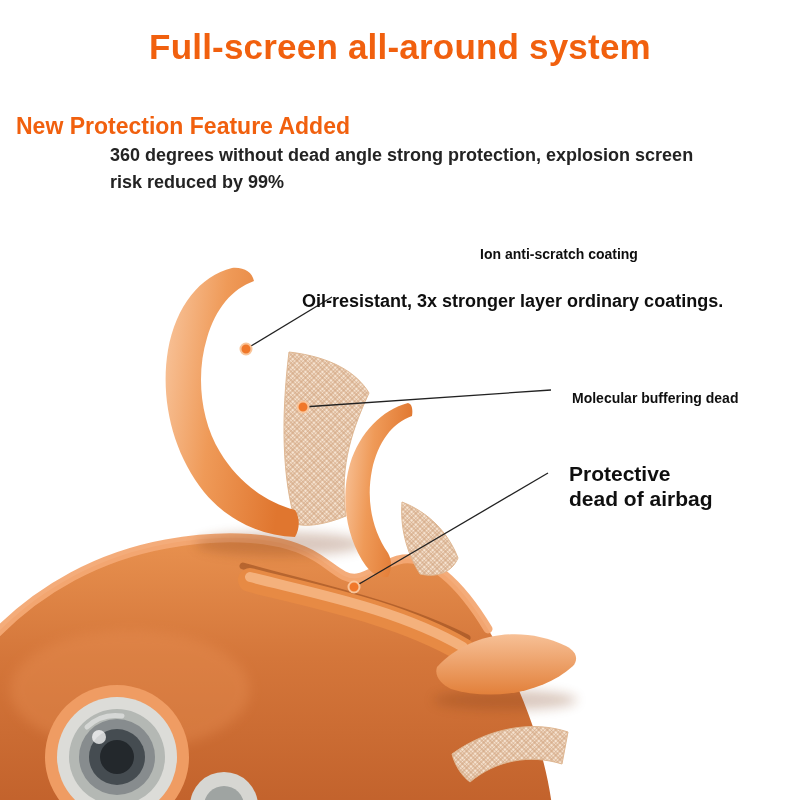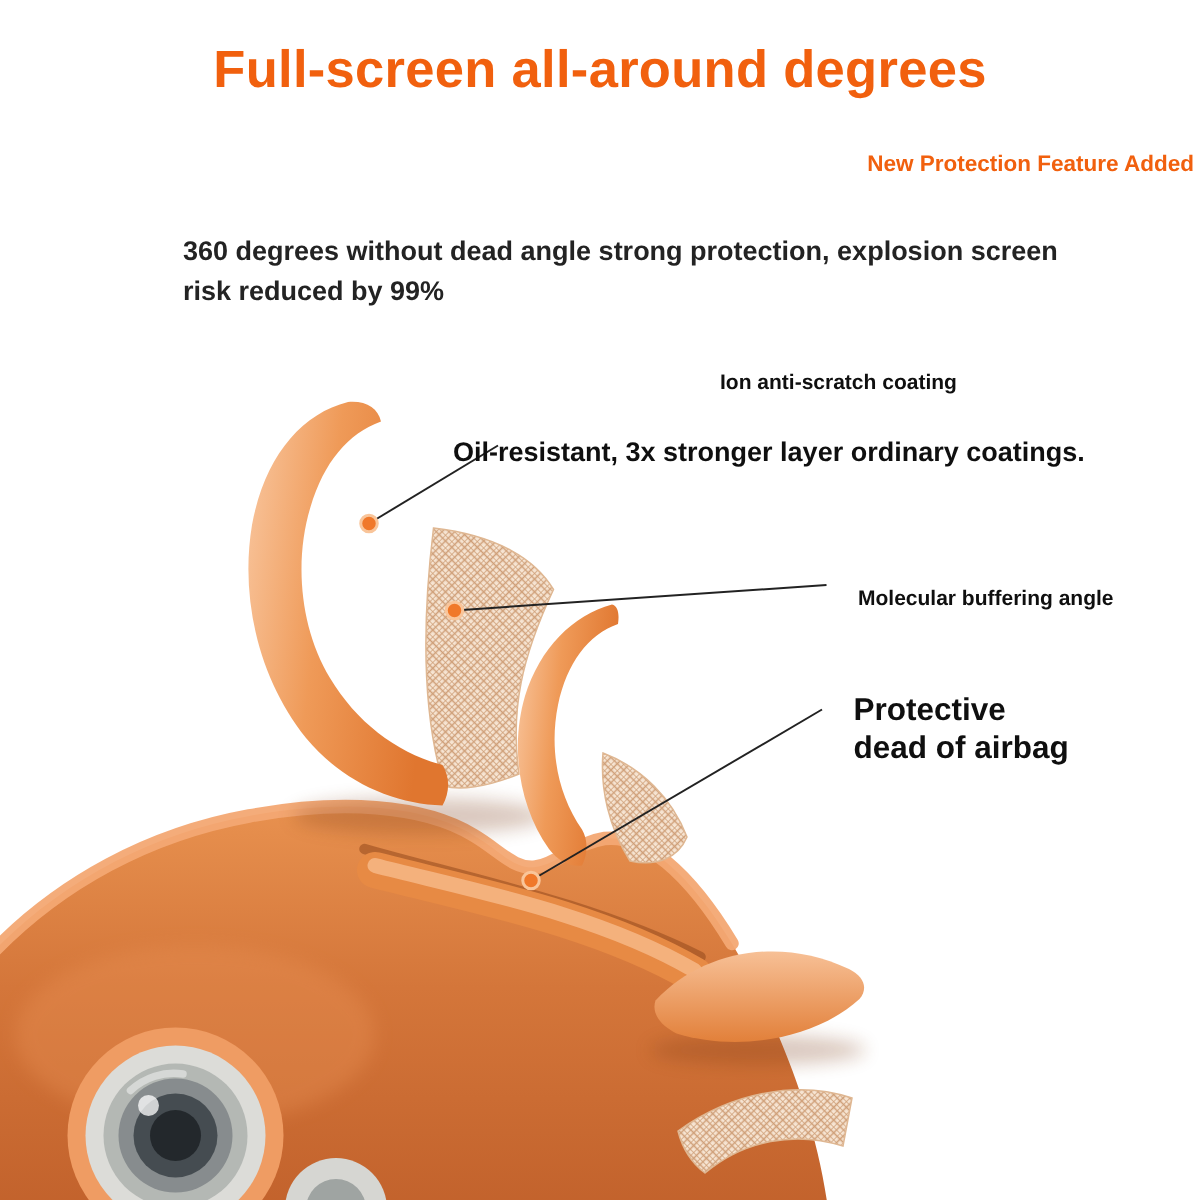--- a/index.html
+++ b/index.html
@@ -6,25 +6,25 @@
   .canvas{
     position:relative;width:800px;height:800px;overflow:hidden;background:#ffffff;
     font-family:"Liberation Sans", sans-serif;
   }
   .art{position:absolute;left:0;top:0;width:800px;height:800px;}
   .title{
     position:absolute;left:0;right:0;top:27px;margin:0;text-align:center;
     font-size:35px;font-weight:bold;color:#f1600e;letter-spacing:0.2px;
   }
   .subtitle{
-    position:absolute;left:0;right:0;top:97px;margin:4px;text-align:right;
-    font-size:15px;font-weight:bold;color:#f1600e;
+    position:absolute;left:0;right:0;top:97px;margin:16px;text-align:left;
+    font-size:23px;font-weight:bold;color:#f1600e;
   }
   .description{
-    position:absolute;left:110px;top:142px;width:615px;margin:12px;
+    position:absolute;left:110px;top:142px;width:615px;margin:0;
     font-size:18px;line-height:27px;font-weight:bold;color:#232323;
   }
   .callout{position:absolute;margin:16px;color:#0f0f0f;font-weight:bold;white-space:nowrap;}
   .callout.small{font-size:14px;}
   .callout.medium{font-size:18px;}
   .callout.large{font-size:21px;line-height:25px;white-space:pre-line;}
   .lbl-ion{left:464px;top:230px;}
   .lbl-oil{left:286px;top:275px;}
   .lbl-molecular{left:556px;top:374px;}
   .lbl-airbag{left:553px;top:445px;}
@@ -109,23 +109,23 @@
     <g>
       <line x1="303" y1="407" x2="551" y2="390" stroke="#222222" stroke-width="1.3"></line>
       <circle cx="303" cy="407" r="5.5" fill="#f0782a" stroke="#f9c59a" stroke-width="2"></circle>
     </g>
     <g>
       <line x1="354" y1="587" x2="548" y2="473" stroke="#222222" stroke-width="1.3"></line>
       <circle cx="354" cy="587" r="5.5" fill="#f0782a" stroke="#f9c59a" stroke-width="2"></circle>
     </g>
   </svg>
 
-  <h1 class="title">Full-screen all-around degrees</h1>
+  <h1 class="title">Full-screen all-around system</h1>
   <h2 class="subtitle">New Protection Feature Added</h2>
   <p class="description">360 degrees without dead angle strong protection, explosion screen risk reduced by 99%</p>
 
   <p class="callout small lbl-ion">Ion anti-scratch coating</p>
   <p class="callout medium lbl-oil">Oil-resistant, 3x stronger layer ordinary coatings.</p>
-  <p class="callout small lbl-molecular">Molecular buffering angle</p>
+  <p class="callout small lbl-molecular">Molecular buffering dead</p>
   <p class="callout large lbl-airbag">Protective
 dead of airbag</p>
 
 </div>
 
 </body></html>

